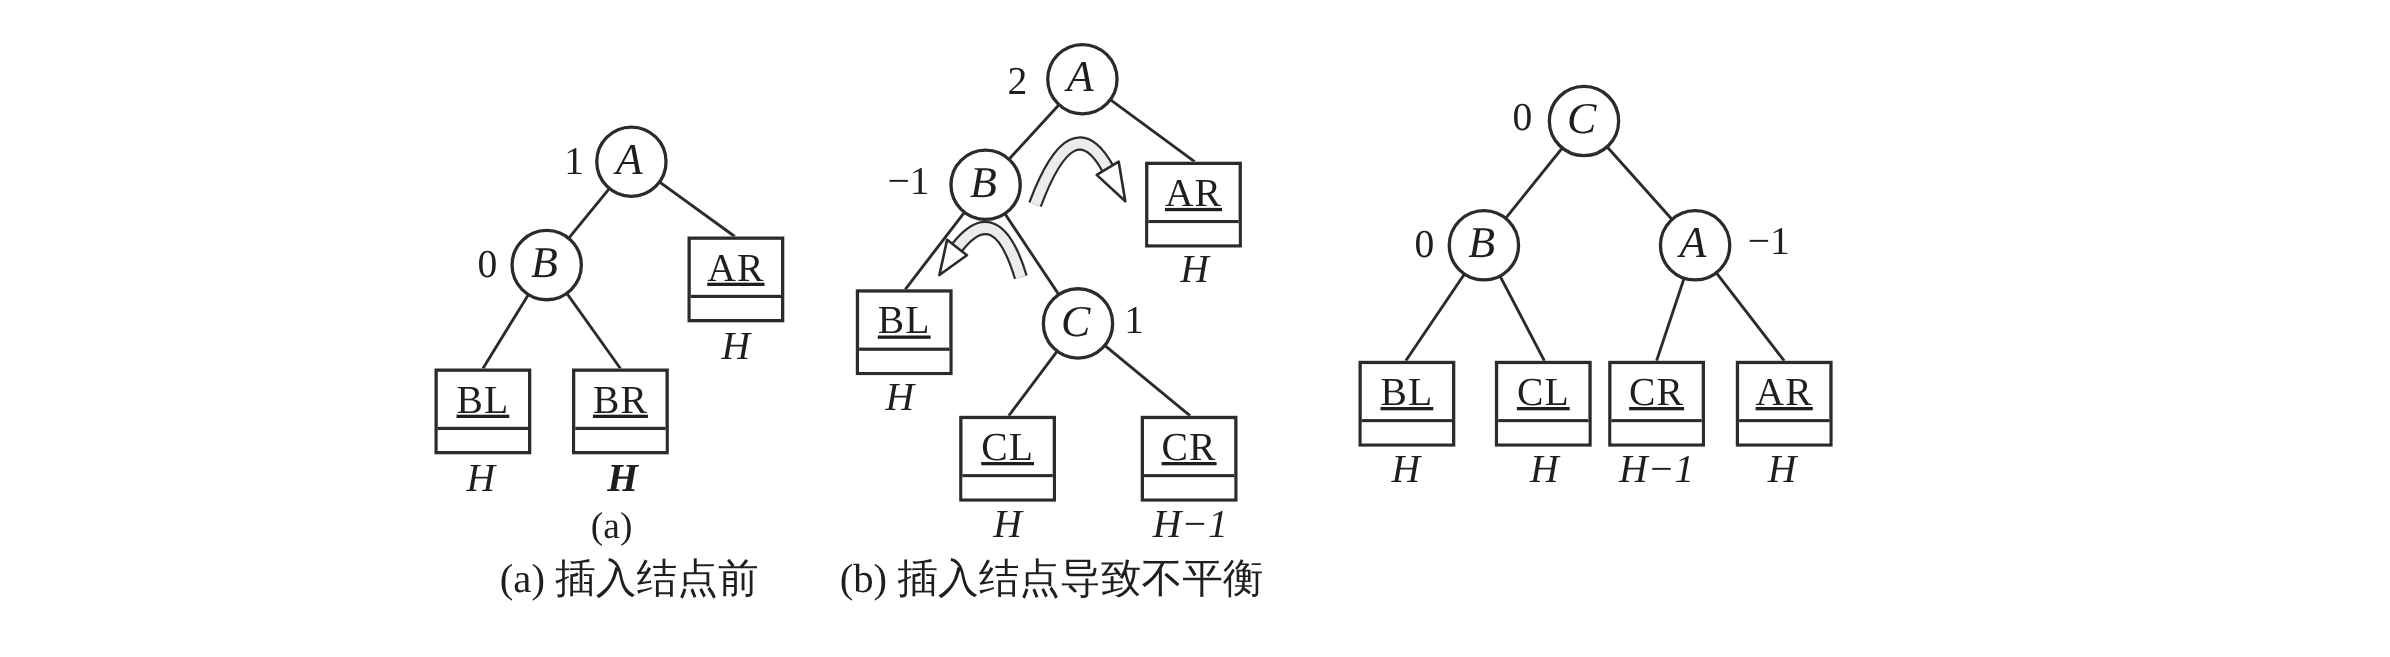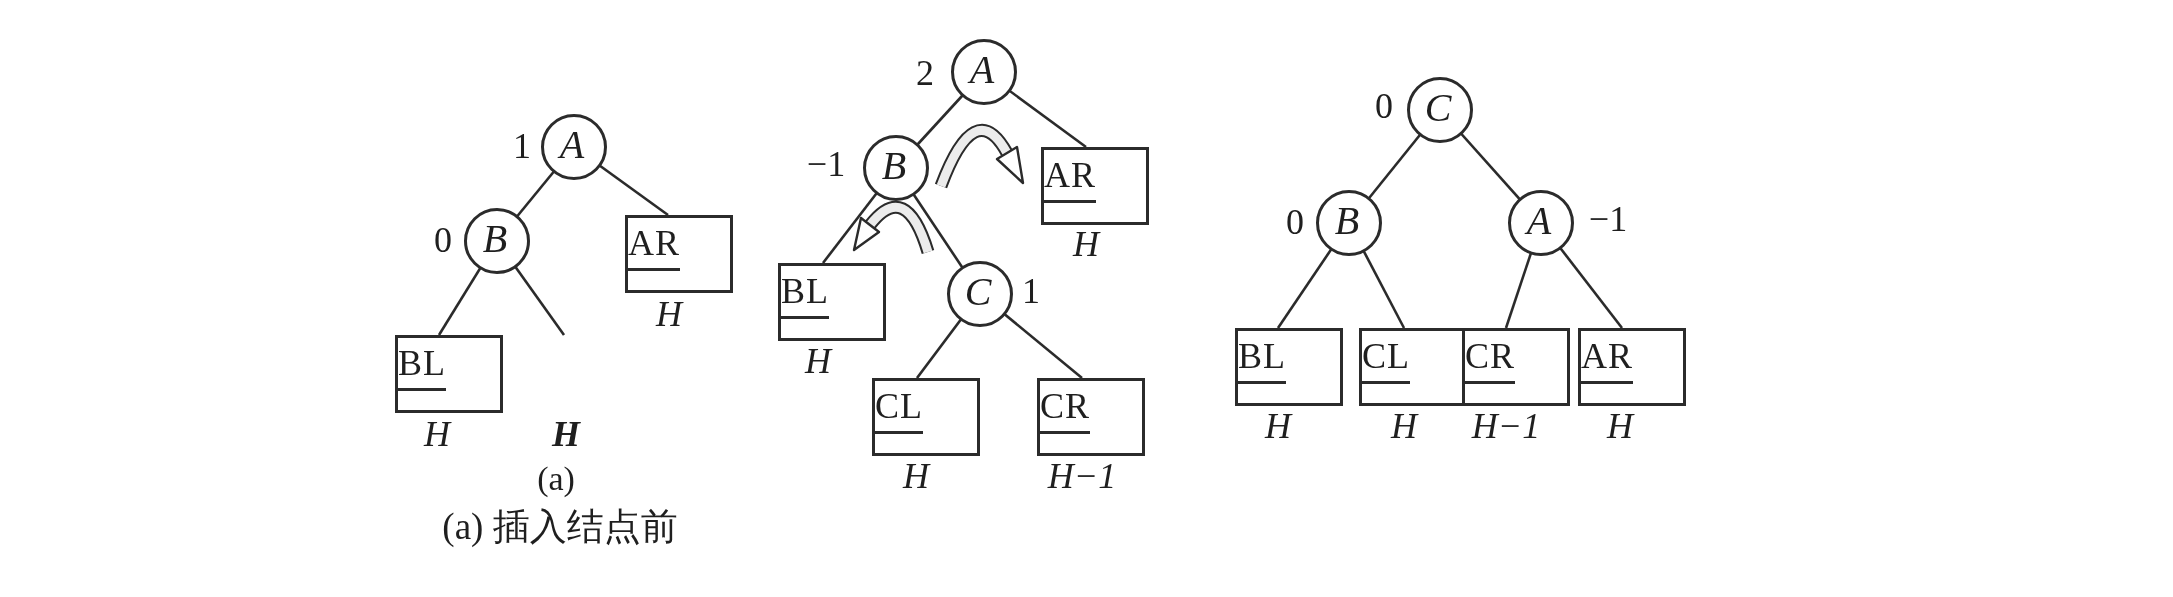--- a/index.html
+++ b/index.html
@@ -7,22 +7,22 @@
     position:relative;width:2173px;height:597px;background:#ffffff;
     font-family:"Liberation Serif","DejaVu Serif",serif;color:#1f1f1f;overflow:hidden;
   }
   .edges{position:absolute;left:0;top:0;width:2173px;height:597px;z-index:1;}
   .cnode{
     position:absolute;width:60px;height:60px;border:3px solid #2b2b2b;border-radius:50%;
     background:#fff;z-index:2;display:flex;align-items:center;justify-content:center;
   }
   .nlabel{font-style:italic;font-size:40px;line-height:1;transform:translate(-2px,-2px);}
   .leaf{
-    position:absolute;width:108px;height:78px;border:3px solid #2b2b2b;background:#fff;
-    z-index:2;box-sizing:border-box;display:flex;flex-direction:row;
+    position:absolute;width:88px;height:78px;border:3px solid #2b2b2b;background:#fff;
+    z-index:2;box-sizing:border-box;display:flex;flex-direction:column;text-decoration:underline;
   }
   .leaf-label{height:50px;border-bottom:3px solid #2b2b2b;display:flex;align-items:center;justify-content:center;
     font-size:36px;letter-spacing:1px;}
   .leaf-strip{flex:1;background:#fff;}
   .ctr{position:absolute;transform:translate(-50%,-50%);z-index:3;white-space:nowrap;}
   .bf{font-size:36px;line-height:1;}
   .hlab{font-style:italic;font-size:36px;line-height:1;}
   .hlab.bold{font-weight:bold;}
   .sublab{font-size:34px;line-height:1;}
   .caption{font-size:37px;line-height:1.2;}
@@ -82,20 +82,24 @@
     <div class="leaf-strip"></div>
   </div>
   <span class="ctr hlab" style="left:669px;top:314px">H</span>
 
   <div class="leaf" style="left:395px;top:335px">
     <div class="leaf-label">BL</div>
     <div class="leaf-strip"></div>
   </div>
   <span class="ctr hlab" style="left:437px;top:434px">H</span>
 
+  <div class="leaf" style="left:520px;top:335px">
+    <div class="leaf-label">BR</div>
+    <div class="leaf-strip"></div>
+  </div>
   <span class="ctr hlab bold" style="left:566px;top:434px">H</span>
 
   <span class="ctr sublab" style="left:556px;top:479px">(a)</span>
 
   <div class="cnode" style="left:951px;top:39px">
     <span class="nlabel">A</span>
   </div>
   <span class="ctr bf" style="left:925px;top:73px">2</span>
   <div class="cnode" style="left:863px;top:135px">
     <span class="nlabel">B</span>
@@ -160,15 +164,16 @@
     <div class="leaf-strip"></div>
   </div>
   <span class="ctr hlab" style="left:1506px;top:426px">H−1</span>
 
   <div class="leaf" style="left:1578px;top:328px">
     <div class="leaf-label">AR</div>
     <div class="leaf-strip"></div>
   </div>
   <span class="ctr hlab" style="left:1620px;top:426px">H</span>
 
-  <span class="ctr caption" style="left:560px;top:527px">(a) 插入结点前</span>
+  <span class="ctr caption" style="left:572px;top:527px">(a) 插入结点前</span>
+  <span class="ctr caption" style="left:956px;top:527px">(b) 插入结点导致不平衡</span>
 
 </div>
 
 </body></html>

